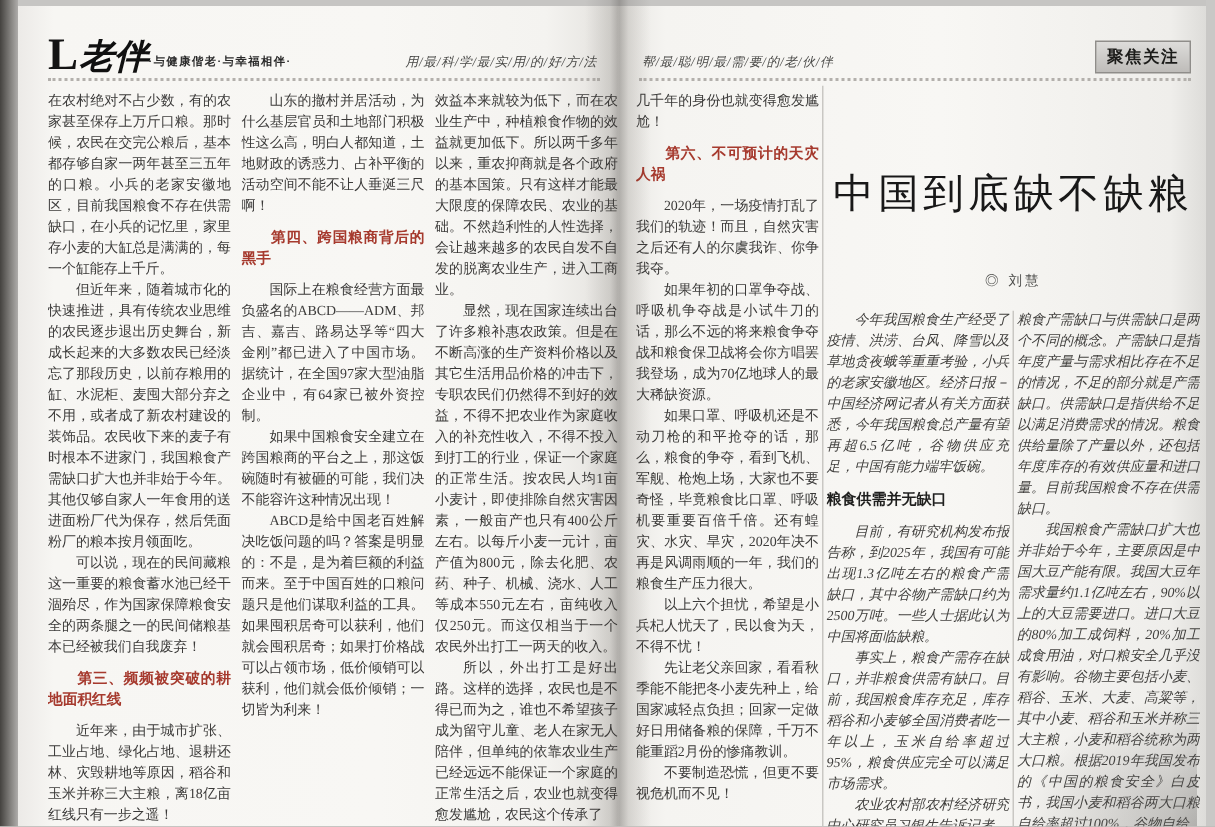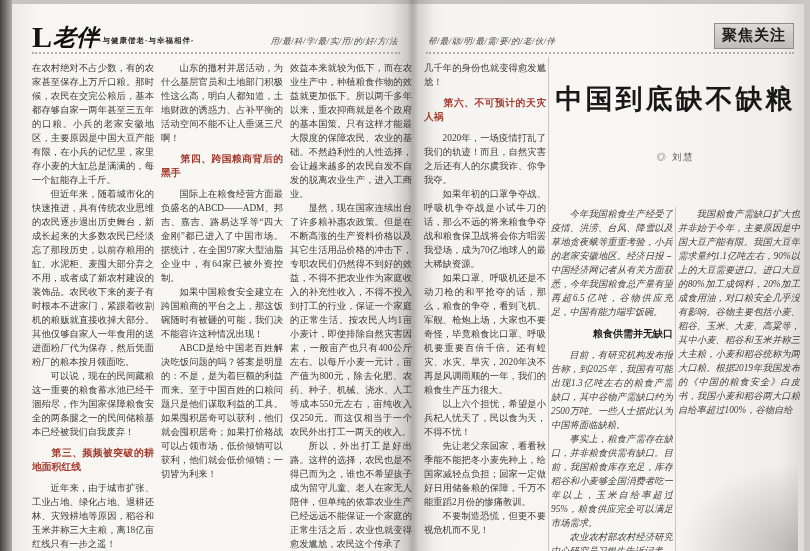--- a/index.html
+++ b/index.html
@@ -25,64 +25,64 @@
   .hdr-left  { margin:8px 12px 0 20px; }
   .hdr-right { margin:8px 10px 0 14px; }
   .logo { position:absolute; left:0; bottom:3px; display:flex; align-items:flex-end; }
   .logo-l { font-family:"Liberation Serif",serif; font-weight:bold; font-size:30px; line-height:.8; color:#141414; }
   .logo-zh { font-family:"Liberation Serif",serif; font-weight:bold; font-style:italic; font-size:23px; line-height:1; color:#101010; margin-left:1px; }
   .tagline { font-size:7.5px; font-weight:bold; color:#2a2a2a; letter-spacing:1px; margin-left:0; padding-bottom:3px; }
   .slogan { position:absolute; bottom:4px; font-family:"Liberation Serif",serif; font-style:italic;
             font-size:8.5px; color:#4a4a48; letter-spacing:.5px; }
   .slogan-l { right:2px; } .slogan-r { left:2px; }
   .badge { position:absolute; right:0; bottom:3px; background:linear-gradient(#dddcda,#bebcb9);
-           border:1px solid #8f8d8a; padding:2px 7px 3px; font-weight:bold; font-size:15px;
+           border:1px solid #8f8d8a; padding:2px 7px 3px; font-weight:bold; font-size:11px;
            color:#1c1c1a; letter-spacing:1px; }
 
   
   .cols { display:flex; gap:7px; margin:7px 0 0 20px; height:496px; overflow:hidden; }
   .col { width:122px; min-width:122px; overflow:hidden; }
   .col p { margin:0; font-family:"Liberation Serif",serif; font-size:9.3px; line-height:14px;
            color:#3b3a39; text-align:justify; text-indent:2em; }
   .col p.cont { text-indent:0; }
   .red-head { margin:7px 0; font-size:9.8px; line-height:14px; font-weight:bold; color:#a63a2e;
               text-indent:2em; text-align:justify; font-family:"Liberation Sans",sans-serif; }
   .kai p { font-style:italic; color:#403f3d; }
   .sub-head { margin:8px 0 7px; font-size:10px; line-height:14px; font-weight:bold; color:#1f1f1e;
-              text-align:right; font-family:"Liberation Sans",sans-serif; }
+              text-align:left; font-family:"Liberation Sans",sans-serif; }
 
   
   .rp-body { display:flex; margin:3px 4px 0 12px; height:504px; overflow:hidden; }
   .rp-c1 { width:122px; min-width:122px; overflow:hidden; padding-top:4px; }
   .vrule { width:1px; background:#c9c7c3; margin:0 2px; }
   .rp-main { flex:1; display:flex; flex-direction:column; overflow:hidden; }
   .title-wrap { height:150px; text-align:center; }
-  .title { margin-top:24px; font-size:27px; font-weight:bold; letter-spacing:3px; color:#181818; }
+  .title { margin-top:54px; font-size:27px; font-weight:normal; letter-spacing:3px; color:#181818; }
   .author { margin-top:34px; font-size:9px; color:#4d4d4b; letter-spacing:2px; }
   .rp-cols { display:flex; flex:1; overflow:hidden; }
   .rp-c2,.rp-c3 { width:122px; min-width:122px; overflow:hidden; }
 </style>
 </head>
 <body>
 
 <div class="stage">
 
   <div class="page page-left">
     <div class="hdr hdr-left">
       <div class="logo">
         <span class="logo-l">L</span>
         <span class="logo-zh">老伴</span>
         <span class="tagline">·与健康偕老·与幸福相伴·</span>
       </div>
       <span class="slogan slogan-l">用/最/科/学/最/实/用/的/好/方/法</span>
     </div>
     <div class="cols">
       <div class="col">
-        <p class="cont">在农村绝对不占少数，有的农家甚至保存上万斤口粮。那时候，农民在交完公粮后，基本都存够自家一两年甚至三五年的口粮。小兵的老家安徽地区，主要原因是中国大豆产能有限，在小兵的记忆里，家里存小麦的大缸总是满满的，每一个缸能存上千斤。</p>
-        <p>但近年来，随着城市化的快速推进，具有传统农业思维的农民逐步退出历史舞台，新成长起来的大多数农民已经淡忘了那段历史，以前存粮用的缸、水泥柜、麦囤大部分弃之不用，或者成了新农村建设的装饰品。农民收下来的麦子有时根本不进家门，紧跟着收割机的粮贩就直接收掉大部分。其他仅够自家人一年食用的送进面粉厂代为保存，然后凭面粉厂的粮本按月领面吃。</p>
+        <p class="cont">在农村绝对不占少数，有的农家甚至保存上万斤口粮。那时候，农民在交完公粮后，基本都存够自家一两年甚至三五年的口粮。小兵的老家安徽地区，目前我国粮食不存在供需缺口，在小兵的记忆里，家里存小麦的大缸总是满满的，每一个缸能存上千斤。</p>
+        <p>但近年来，随着城市化的快速推进，具有传统农业思维的农民逐步退出历史舞台，新成长起来的大多数农民已经淡忘了那段历史，以前存粮用的缸、水泥柜、麦囤大部分弃之不用，或者成了新农村建设的装饰品。农民收下来的麦子有时根本不进家门，我国粮食产需缺口扩大也并非始于今年。其他仅够自家人一年食用的送进面粉厂代为保存，然后凭面粉厂的粮本按月领面吃。</p>
         <p>可以说，现在的民间藏粮这一重要的粮食蓄水池已经干涸殆尽，作为国家保障粮食安全的两条腿之一的民间储粮基本已经被我们自我废弃！</p>
         <div class="red-head">第三、频频被突破的耕地面积红线</div>
         <p>近年来，由于城市扩张、工业占地、绿化占地、退耕还林、灾毁耕地等原因，稻谷和玉米并称三大主粮，离18亿亩红线只有一步之遥！</p>
 
       </div>
       <div class="col">
         <p>山东的撤村并居活动，为什么基层官员和土地部门积极性这么高，明白人都知道，土地财政的诱惑力、占补平衡的活动空间不能不让人垂涎三尺啊！</p>
         <div class="red-head">第四、跨国粮商背后的黑手</div>
         <p>国际上在粮食经营方面最负盛名的ABCD——ADM、邦吉、嘉吉、路易达孚等“四大金刚”都已进入了中国市场。据统计，在全国97家大型油脂企业中，有64家已被外资控制。</p>
         <p>如果中国粮食安全建立在跨国粮商的平台之上，那这饭碗随时有被砸的可能，我们决不能容许这种情况出现！</p>
@@ -125,20 +125,21 @@
         <div class="rp-cols kai">
           <div class="col rp-c2">
             <p>今年我国粮食生产经受了疫情、洪涝、台风、降雪以及草地贪夜蛾等重重考验，小兵的老家安徽地区。经济日报－中国经济网记者从有关方面获悉，今年我国粮食总产量有望再超6.5亿吨，谷物供应充足，中国有能力端牢饭碗。</p>
             <div class="sub-head">粮食供需并无缺口</div>
             <p>目前，有研究机构发布报告称，到2025年，我国有可能出现1.3亿吨左右的粮食产需缺口，其中谷物产需缺口约为2500万吨。一些人士据此认为中国将面临缺粮。</p>
             <p>事实上，粮食产需存在缺口，并非粮食供需有缺口。目前，我国粮食库存充足，库存稻谷和小麦够全国消费者吃一年以上，玉米自给率超过95%，粮食供应完全可以满足市场需求。</p>
             <p>农业农村部农村经济研究中心研究员习银生告诉记者，</p>
           </div>
           <div class="vrule"></div>
           <div class="col rp-c3">
+            <p class="cont">粮食产需缺口与供需缺口是两个不同的概念。产需缺口是指年度产量与需求相比存在不足的情况，不足的部分就是产需缺口。供需缺口是指供给不足以满足消费需求的情况。粮食供给量除了产量以外，还包括年度库存的有效供应量和进口量。目前我国粮食不存在供需缺口。</p>
             <p>我国粮食产需缺口扩大也并非始于今年，主要原因是中国大豆产能有限。我国大豆年需求量约1.1亿吨左右，90%以上的大豆需要进口。进口大豆的80%加工成饲料，20%加工成食用油，对口粮安全几乎没有影响。谷物主要包括小麦、稻谷、玉米、大麦、高粱等，其中小麦、稻谷和玉米并称三大主粮，小麦和稻谷统称为两大口粮。根据2019年我国发布的《中国的粮食安全》白皮书，我国小麦和稻谷两大口粮自给率超过100%，谷物自给</p>
           </div>
         </div>
       </div>
     </div>
     <div class="curl"></div>
   </div>
 
   <div class="gutter"></div>
   <div class="edge-left"></div>

